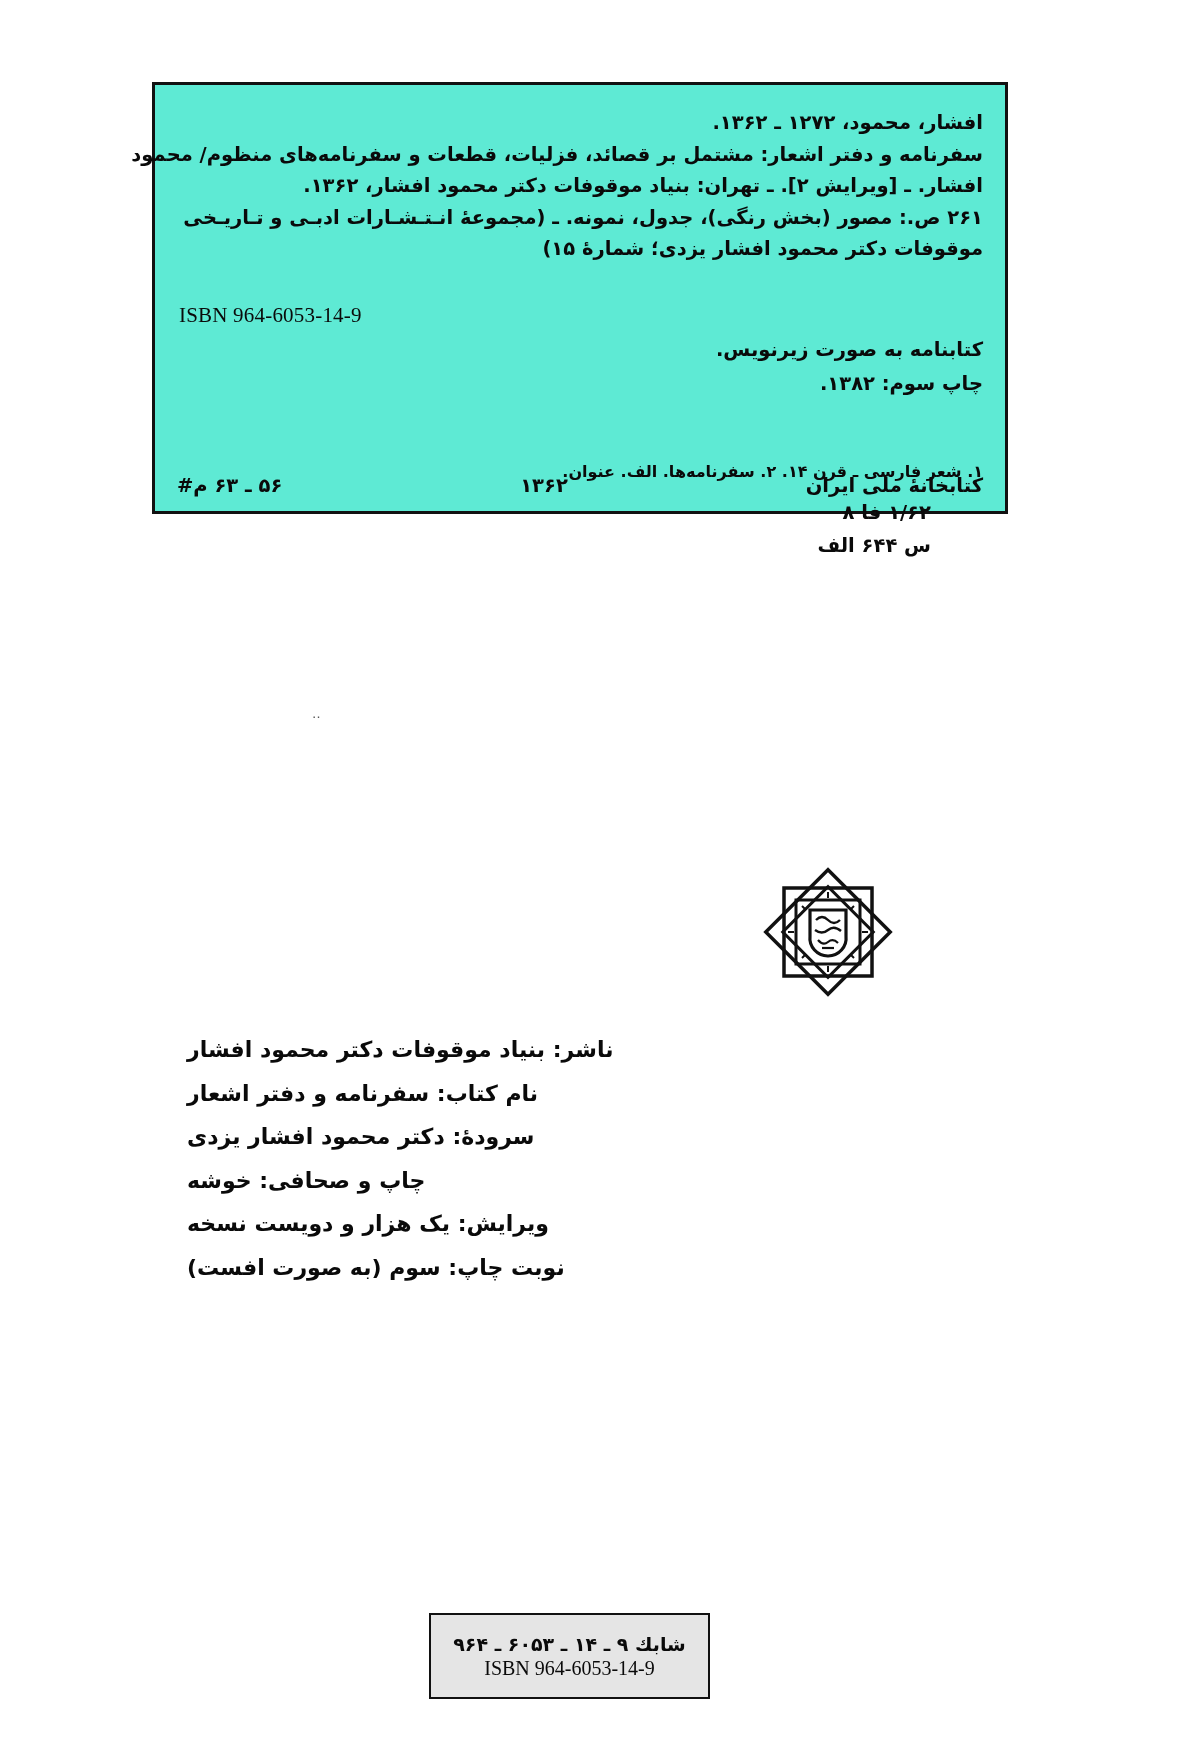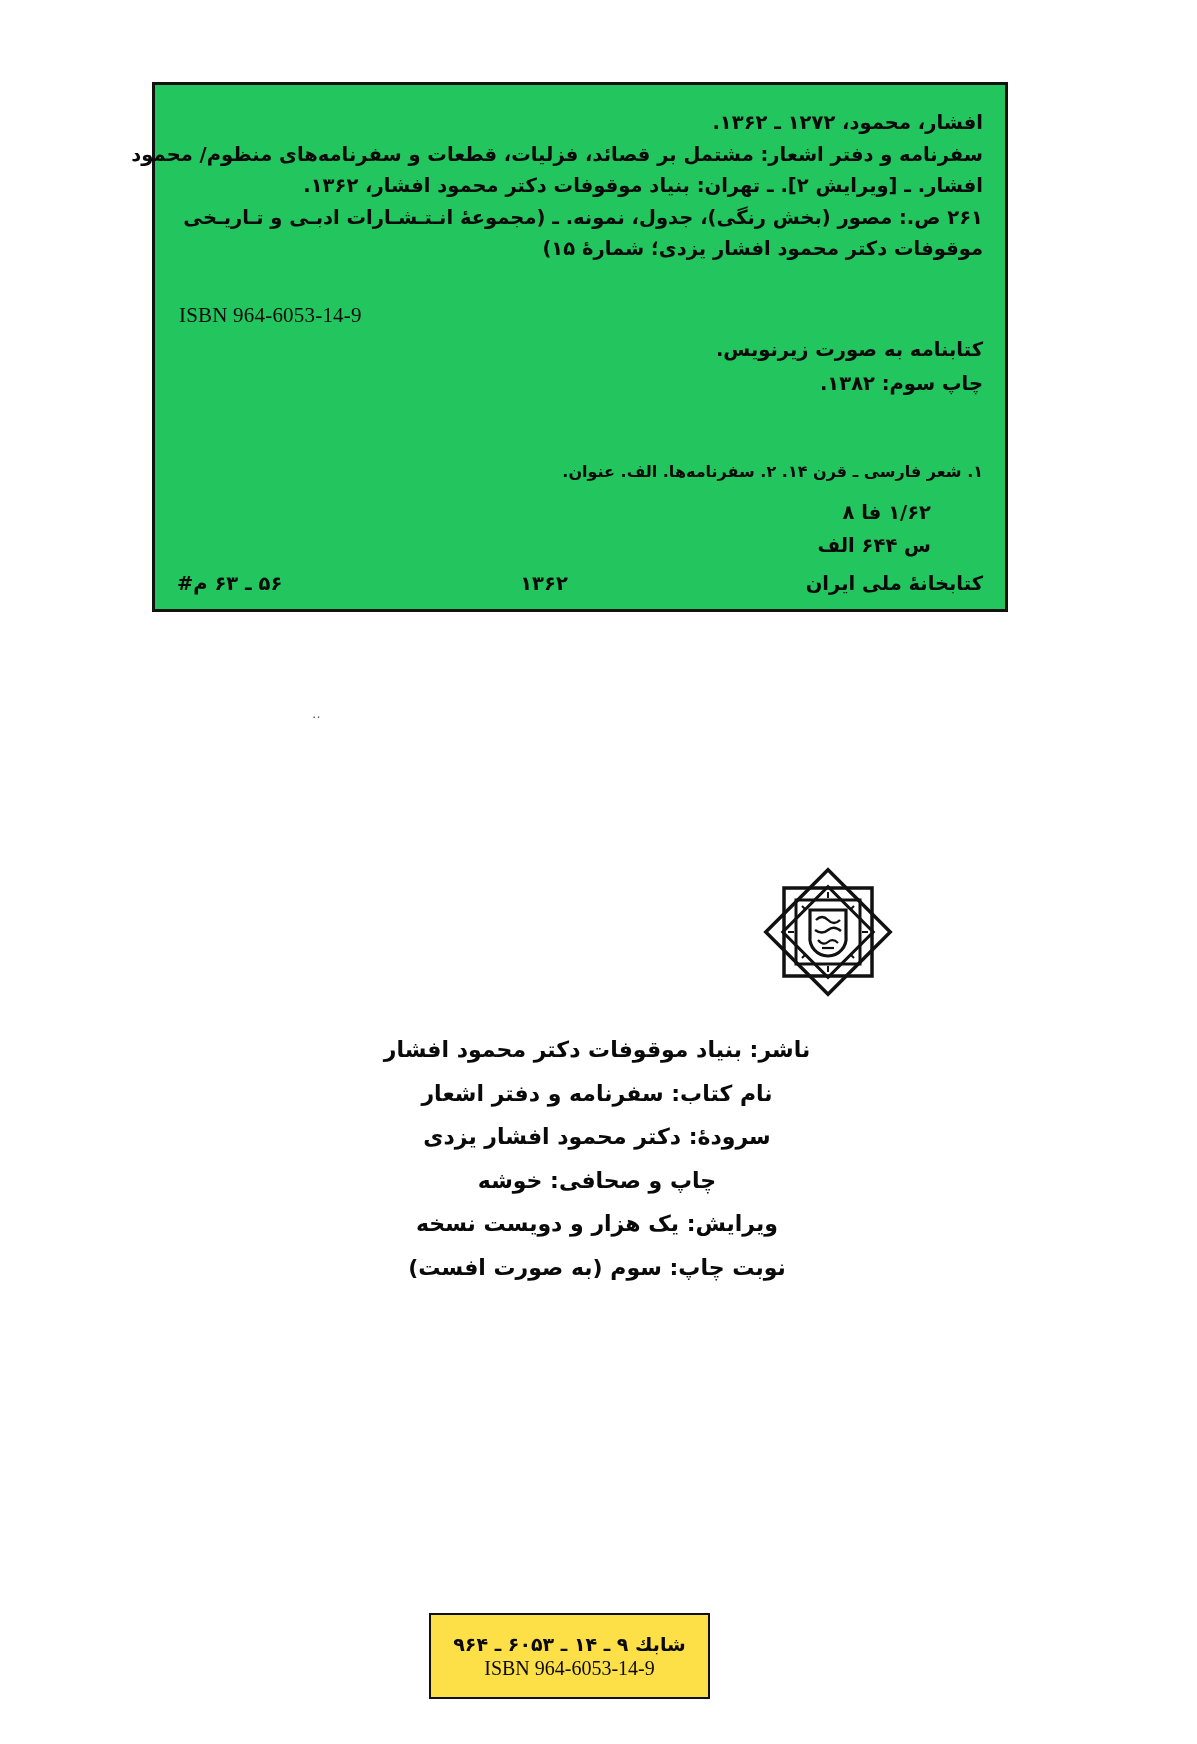--- a/index.html
+++ b/index.html
@@ -16,24 +16,24 @@
     color: #0a0a0a;
     overflow: hidden;
   }
 
   
   .cip-box {
     position: absolute;
     left: 152px;
     top: 82px;
     width: 856px;
-    height: 530px;
+    height: 432px;
     border: 3px solid #111111;
     box-sizing: border-box;
-    background: #22c55e;
+    background: #5eead4;
   }
   .cip-inner {
     position: absolute;
     inset: 0;
     padding: 18px 22px 10px 22px;
     box-sizing: border-box;
   }
 
   .cip-line {
     direction: rtl;
@@ -148,41 +148,41 @@
   }
   .emblem-wrap svg { display: block; }
 
   
   .colophon {
     position: absolute;
     right: 190px;
     top: 1028px;
     width: 820px;
     direction: rtl;
-    text-align: center;
+    text-align: left;
   }
   .colo-line {
     font-weight: bold;
     font-size: 22px;
     line-height: 1.98;
     white-space: nowrap;
   }
   .colo-line .lbl { font-weight: bold; }
   .colo-line .val { font-weight: bold; }
 
   
   .isbn-box {
     position: absolute;
     left: 429px;
     top: 1613px;
     width: 281px;
     height: 86px;
     border: 2px solid #111111;
     box-sizing: border-box;
-    background: #fde047;
+    background: #e5e5e5;
     display: flex;
     flex-direction: column;
     align-items: center;
     justify-content: center;
     gap: 2px;
   }
   .isbn-fa {
     direction: rtl;
     font-weight: bold;
     font-size: 19px;

